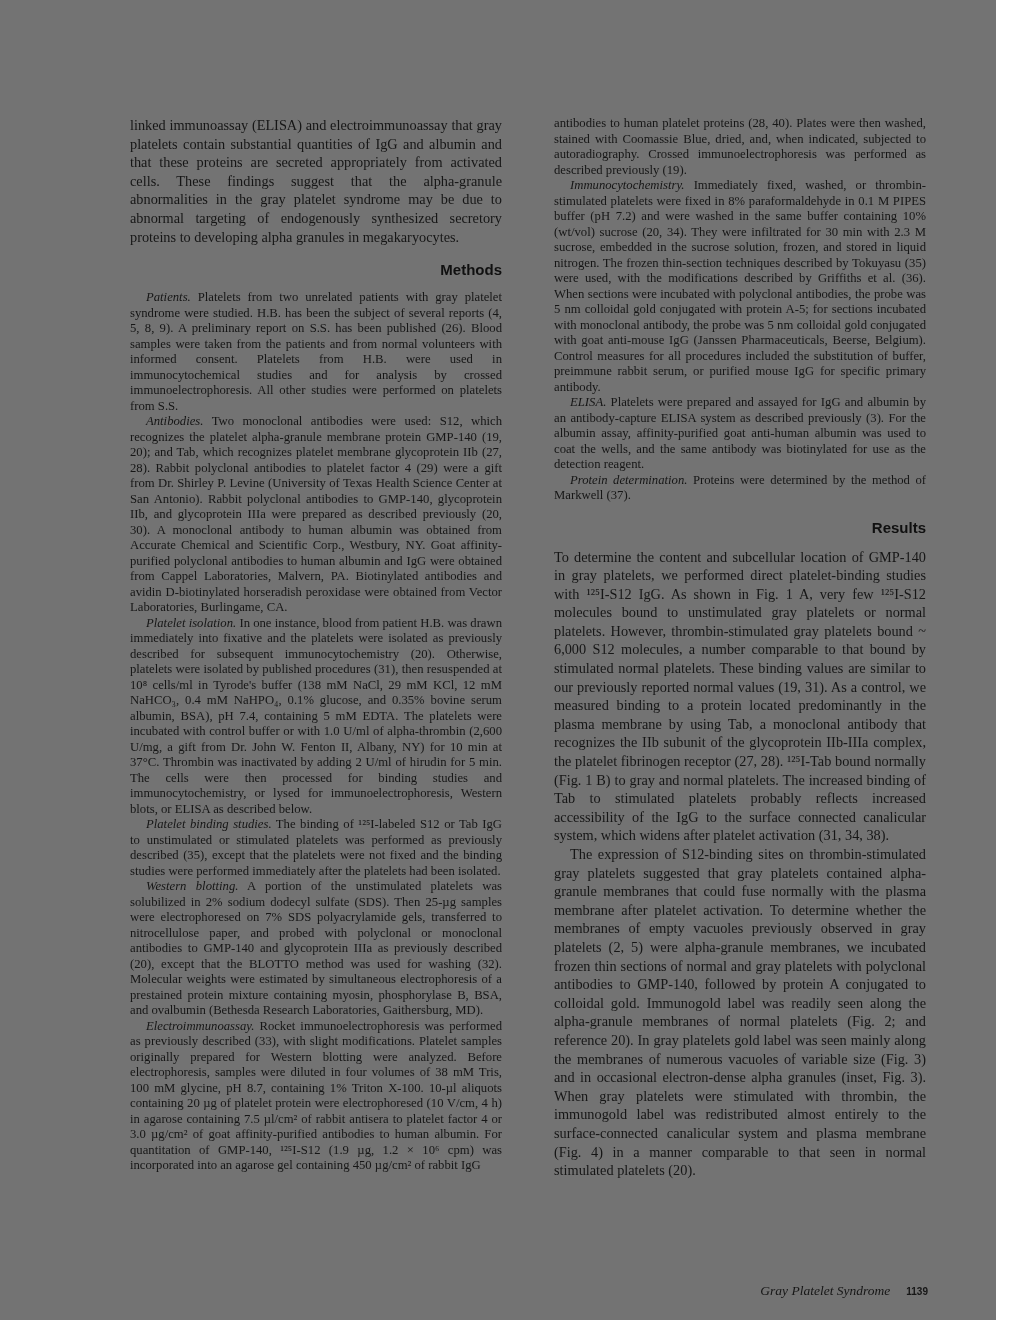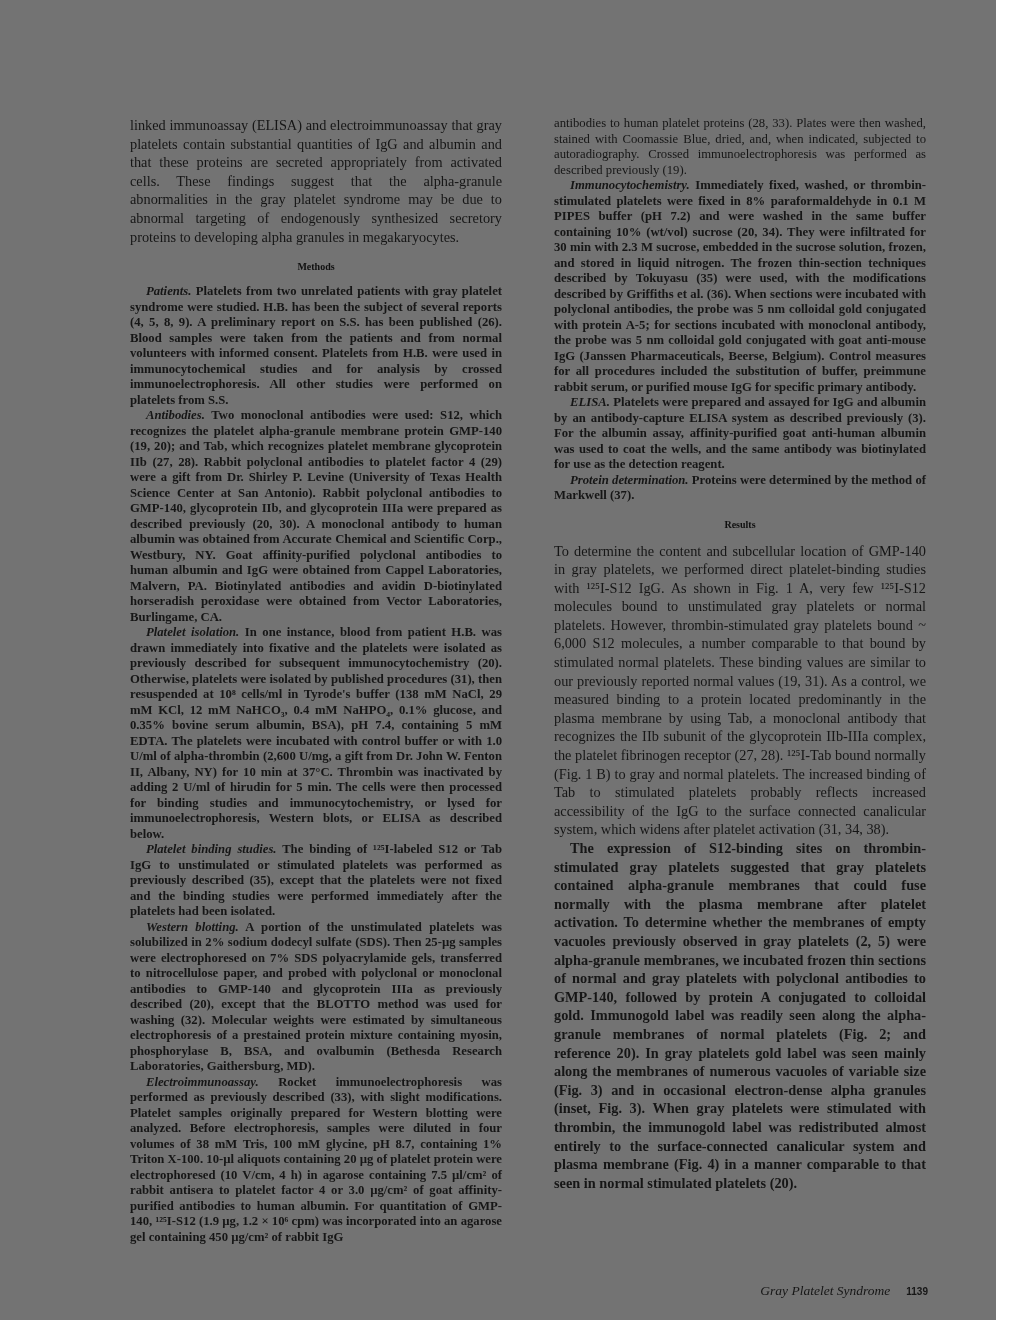--- a/index.html
+++ b/index.html
@@ -26,27 +26,27 @@
   }
   p.para {
     margin: 0;
     font-size: 14.3px;
     line-height: 18.6px;
   }
   p.para.methods {
     font-size: 12.7px;
     line-height: 15.5px;
   }
-  p.para.indent { text-indent: 16px; font-weight: bold; }
+  p.para.indent { text-indent: 16px; }
   span.lead { font-style: italic; }
   h2.section-heading {
-    font-family: Liberation Serif, serif;
+    font-family: Liberation Sans, sans-serif;
     font-weight: bold;
-    font-size: 10px;
-    text-align: center;
+    font-size: 15px;
+    text-align: right;
     margin: 15px 0 12px 0;
     color: #101010;
   }
   .footer {
     position: absolute;
     top: 1283px;
     left: 130px;
     width: 798px;
     text-align: right;
     font-size: 13.5px;
@@ -72,21 +72,21 @@
         <p class="para body"><span>linked immunoassay (ELISA) and electroimmunoassay that gray platelets contain substantial quantities of IgG and albumin and that these proteins are secreted appropriately from activated cells. These findings suggest that the alpha-granule abnormalities in the gray platelet syndrome may be due to abnormal targeting of endogenously synthesized secretory proteins to developing alpha granules in megakaryocytes.</span></p>
         <h2 class="section-heading">Methods</h2>
         <p class="para methods indent"><span class="lead">Patients.</span> <span>Platelets from two unrelated patients with gray platelet syndrome were studied. H.B. has been the subject of several reports (4, 5, 8, 9). A preliminary report on S.S. has been published (26). Blood samples were taken from the patients and from normal volunteers with informed consent. Platelets from H.B. were used in immunocytochemical studies and for analysis by crossed immunoelectrophoresis. All other studies were performed on platelets from S.S.</span></p>
         <p class="para methods indent"><span class="lead">Antibodies.</span> <span>Two monoclonal antibodies were used: S12, which recognizes the platelet alpha-granule membrane protein GMP-140 (19, 20); and Tab, which recognizes platelet membrane glycoprotein IIb (27, 28). Rabbit polyclonal antibodies to platelet factor 4 (29) were a gift from Dr. Shirley P. Levine (University of Texas Health Science Center at San Antonio). Rabbit polyclonal antibodies to GMP-140, glycoprotein IIb, and glycoprotein IIIa were prepared as described previously (20, 30). A monoclonal antibody to human albumin was obtained from Accurate Chemical and Scientific Corp., Westbury, NY. Goat affinity-purified polyclonal antibodies to human albumin and IgG were obtained from Cappel Laboratories, Malvern, PA. Biotinylated antibodies and avidin D-biotinylated horseradish peroxidase were obtained from Vector Laboratories, Burlingame, CA.</span></p>
         <p class="para methods indent"><span class="lead">Platelet isolation.</span> <span>In one instance, blood from patient H.B. was drawn immediately into fixative and the platelets were isolated as previously described for subsequent immunocytochemistry (20). Otherwise, platelets were isolated by published procedures (31), then resuspended at 10⁸ cells/ml in Tyrode's buffer (138 mM NaCl, 29 mM KCl, 12 mM NaHCO₃, 0.4 mM NaHPO₄, 0.1% glucose, and 0.35% bovine serum albumin, BSA), pH 7.4, containing 5 mM EDTA. The platelets were incubated with control buffer or with 1.0 U/ml of alpha-thrombin (2,600 U/mg, a gift from Dr. John W. Fenton II, Albany, NY) for 10 min at 37°C. Thrombin was inactivated by adding 2 U/ml of hirudin for 5 min. The cells were then processed for binding studies and immunocytochemistry, or lysed for immunoelectrophoresis, Western blots, or ELISA as described below.</span></p>
         <p class="para methods indent"><span class="lead">Platelet binding studies.</span> <span>The binding of ¹²⁵I-labeled S12 or Tab IgG to unstimulated or stimulated platelets was performed as previously described (35), except that the platelets were not fixed and the binding studies were performed immediately after the platelets had been isolated.</span></p>
         <p class="para methods indent"><span class="lead">Western blotting.</span> <span>A portion of the unstimulated platelets was solubilized in 2% sodium dodecyl sulfate (SDS). Then 25-µg samples were electrophoresed on 7% SDS polyacrylamide gels, transferred to nitrocellulose paper, and probed with polyclonal or monoclonal antibodies to GMP-140 and glycoprotein IIIa as previously described (20), except that the BLOTTO method was used for washing (32). Molecular weights were estimated by simultaneous electrophoresis of a prestained protein mixture containing myosin, phosphorylase B, BSA, and ovalbumin (Bethesda Research Laboratories, Gaithersburg, MD).</span></p>
         <p class="para methods indent"><span class="lead">Electroimmunoassay.</span> <span>Rocket immunoelectrophoresis was performed as previously described (33), with slight modifications. Platelet samples originally prepared for Western blotting were analyzed. Before electrophoresis, samples were diluted in four volumes of 38 mM Tris, 100 mM glycine, pH 8.7, containing 1% Triton X-100. 10-µl aliquots containing 20 µg of platelet protein were electrophoresed (10 V/cm, 4 h) in agarose containing 7.5 µl/cm² of rabbit antisera to platelet factor 4 or 3.0 µg/cm² of goat affinity-purified antibodies to human albumin. For quantitation of GMP-140, ¹²⁵I-S12 (1.9 µg, 1.2 × 10⁶ cpm) was incorporated into an agarose gel containing 450 µg/cm² of rabbit IgG</span></p>
       </div>
     <div class="column" id="col-right">
-        <p class="para methods"><span>antibodies to human platelet proteins (28, 33). Plates were then washed, stained with Coomassie Blue, dried, and, when indicated, subjected to autoradiography. Crossed immunoelectrophoresis was performed as described previously (19).</span></p>
+        <p class="para methods"><span>antibodies to human platelet proteins (28, 40). Plates were then washed, stained with Coomassie Blue, dried, and, when indicated, subjected to autoradiography. Crossed immunoelectrophoresis was performed as described previously (19).</span></p>
         <p class="para methods indent"><span class="lead">Immunocytochemistry.</span> <span>Immediately fixed, washed, or thrombin-stimulated platelets were fixed in 8% paraformaldehyde in 0.1 M PIPES buffer (pH 7.2) and were washed in the same buffer containing 10% (wt/vol) sucrose (20, 34). They were infiltrated for 30 min with 2.3 M sucrose, embedded in the sucrose solution, frozen, and stored in liquid nitrogen. The frozen thin-section techniques described by Tokuyasu (35) were used, with the modifications described by Griffiths et al. (36). When sections were incubated with polyclonal antibodies, the probe was 5 nm colloidal gold conjugated with protein A-5; for sections incubated with monoclonal antibody, the probe was 5 nm colloidal gold conjugated with goat anti-mouse IgG (Janssen Pharmaceuticals, Beerse, Belgium). Control measures for all procedures included the substitution of buffer, preimmune rabbit serum, or purified mouse IgG for specific primary antibody.</span></p>
         <p class="para methods indent"><span class="lead">ELISA.</span> <span>Platelets were prepared and assayed for IgG and albumin by an antibody-capture ELISA system as described previously (3). For the albumin assay, affinity-purified goat anti-human albumin was used to coat the wells, and the same antibody was biotinylated for use as the detection reagent.</span></p>
         <p class="para methods indent"><span class="lead">Protein determination.</span> <span>Proteins were determined by the method of Markwell (37).</span></p>
         <h2 class="section-heading">Results</h2>
         <p class="para body"><span>To determine the content and subcellular location of GMP-140 in gray platelets, we performed direct platelet-binding studies with ¹²⁵I-S12 IgG. As shown in Fig. 1 A, very few ¹²⁵I-S12 molecules bound to unstimulated gray platelets or normal platelets. However, thrombin-stimulated gray platelets bound ~ 6,000 S12 molecules, a number comparable to that bound by stimulated normal platelets. These binding values are similar to our previously reported normal values (19, 31). As a control, we measured binding to a protein located predominantly in the plasma membrane by using Tab, a monoclonal antibody that recognizes the IIb subunit of the glycoprotein IIb-IIIa complex, the platelet fibrinogen receptor (27, 28). ¹²⁵I-Tab bound normally (Fig. 1 B) to gray and normal platelets. The increased binding of Tab to stimulated platelets probably reflects increased accessibility of the IgG to the surface connected canalicular system, which widens after platelet activation (31, 34, 38).</span></p>
         <p class="para body indent"><span>The expression of S12-binding sites on thrombin-stimulated gray platelets suggested that gray platelets contained alpha-granule membranes that could fuse normally with the plasma membrane after platelet activation. To determine whether the membranes of empty vacuoles previously observed in gray platelets (2, 5) were alpha-granule membranes, we incubated frozen thin sections of normal and gray platelets with polyclonal antibodies to GMP-140, followed by protein A conjugated to colloidal gold. Immunogold label was readily seen along the alpha-granule membranes of normal platelets (Fig. 2; and reference 20). In gray platelets gold label was seen mainly along the membranes of numerous vacuoles of variable size (Fig. 3) and in occasional electron-dense alpha granules (inset, Fig. 3). When gray platelets were stimulated with thrombin, the immunogold label was redistributed almost entirely to the surface-connected canalicular system and plasma membrane (Fig. 4) in a manner comparable to that seen in normal stimulated platelets (20).</span></p>
       </div>
   </div>
   <div class="footer">
     <span class="running-title">Gray Platelet Syndrome</span><span class="page-number">1139</span>

